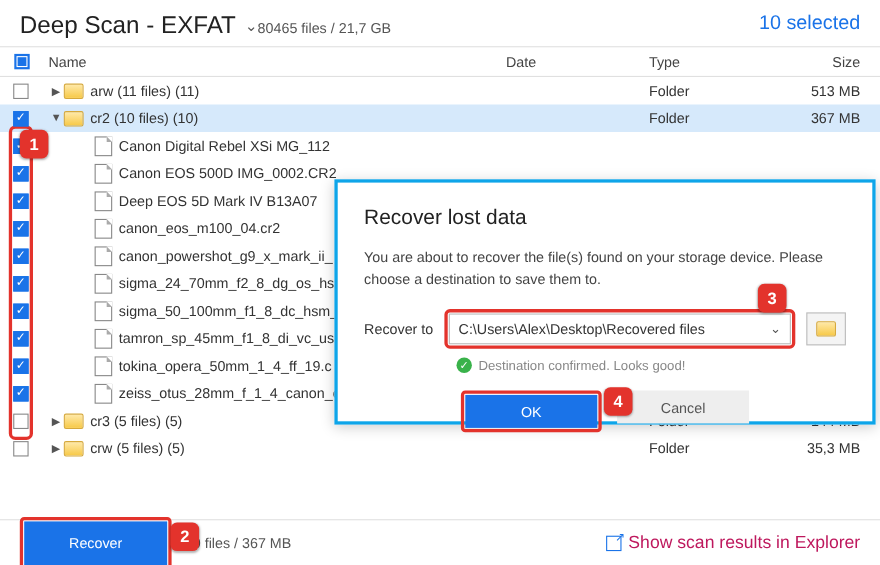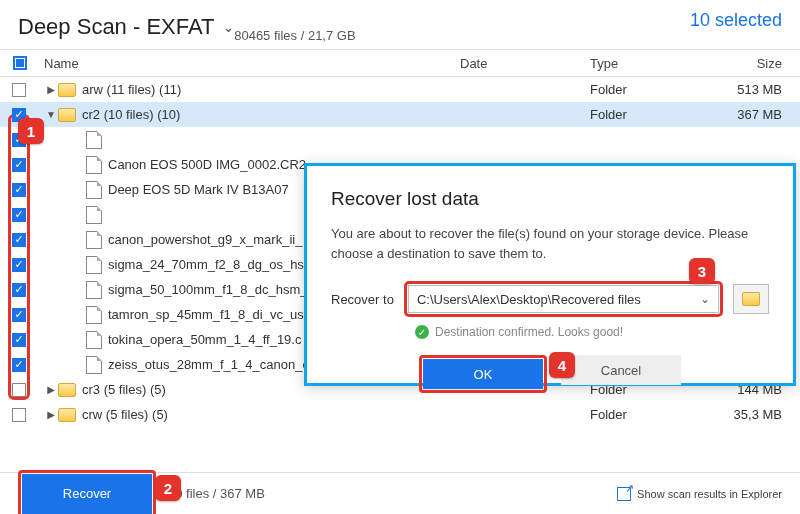--- a/index.html
+++ b/index.html
@@ -2,21 +2,21 @@
 <html><head>
 <meta charset="utf-8">
 <style>
 * { box-sizing: border-box; margin: 0; padding: 0; font-family: "Segoe UI", Arial, sans-serif; }
 body { width: 800px; height: 514px; background: #fff; overflow: hidden; position: relative; font-size: 13px; color: #333; }
 .header { padding: 10px 18px 6px 18px; display: flex; justify-content: space-between; align-items: flex-start; }
 .title-wrap { display: flex; flex-direction: row; }
 .title-line { display: flex; align-items: center; gap: 8px; }
 .title { font-size: 22px; color: #222; font-weight: 400; }
 .chev { font-size: 14px; color: #555; }
-.subtitle { font-size: 13px; color: #555; margin-top: 18px; text-align: center; }
+.subtitle { font-size: 13px; color: #555; margin-top: 8px; text-align: center; }
 .sel-count { color: #1a73e8; font-size: 18px; }
 .columns { display: flex; border-top: 1px solid #e0e0e0; border-bottom: 1px solid #e0e0e0; height: 28px; align-items: center; font-size: 13px; color: #444; }
 .col-check { width: 40px; display: flex; align-items: center; justify-content: center; }
 .col-name { flex: 1; padding-left: 4px; }
 .col-date { width: 130px; }
 .col-type { width: 110px; }
 .col-size { width: 100px; text-align: right; padding-right: 18px; }
 .box-all { width: 14px; height: 14px; border: 2px solid #1a73e8; display: inline-flex; align-items: center; justify-content: center; }
 .box-all-inner { width: 8px; height: 8px; background: #1a73e8; }
 .rows { position: relative; }
@@ -38,21 +38,21 @@
 .badge { position: absolute; width: 26px; height: 26px; background: #e3332c; color: #fff; border-radius: 6px; display:flex; align-items:center; justify-content:center; font-weight:bold; font-size:15px; z-index:6; box-shadow: 0 1px 2px rgba(0,0,0,0.3);}
 .badge1 { left: 18px; top: 118px; }
 .badge2 { left: 155px; top: 475px; }
 .badge3 { left: 689px; top: 258px; }
 .badge4 { left: 549px; top: 352px; }
 .footer { position: absolute; bottom: 0; left: 0; right: 0; height: 42px; border-top: 1px solid #e0e0e0; display:flex; align-items:center; padding:0 18px; justify-content: space-between;}
 .recover-btn { background: #1a73e8; color:#fff; border:none; width: 130px; height: 40px; font-size:13px; cursor:pointer;}
 .recover-wrap { border: 3px solid #e3332c; border-radius: 4px; padding:1px;}
 .footer-info { font-size: 13px; color:#555; margin-left: 12px;}
 .footer-left { display:flex; align-items:center;}
-.explorer-link { color:#404040; display:flex; align-items:center; gap:6px; font-size:11px;}
+.explorer-link { color:#be185d; display:flex; align-items:center; gap:6px; font-size:16px;}
 .ext-ico { width:14px; height:14px; border:1.5px solid #1a73e8; position:relative;}
 .ext-ico::after { content:"↗"; position:absolute; top:-6px; right:-4px; font-size:11px; color:#1a73e8;}
 .modal { position:absolute; left: 304px; top: 163px; width: 492px; height: 223px; background:#fff; border:3px solid #0ea5e9; box-shadow: 0 2px 12px rgba(0,0,0,0.2); padding: 22px 24px 16px 24px; z-index:5;}
 .modal h2 { font-size: 19px; font-weight: 400; color:#222; margin-bottom: 14px;}
 .modal p { font-size: 13px; color:#444; line-height:1.5; margin-bottom: 18px;}
 .recover-to-row { display:flex; align-items:center; gap: 10px; margin-bottom:8px;}
 .dest-wrap { flex:1; display:flex; align-items:center; border:3px solid #e3332c; border-radius:5px; padding:1px;}
 .dest-input { flex:1; height: 28px; border:1px solid #bbb; padding: 0 8px; font-size:13px; display:flex; align-items:center; justify-content: space-between;}
 .browse-btn { width:36px; height:30px; border:1px solid #bbb; background:#f4f4f4; display:flex; align-items:center; justify-content:center;}
 .confirm-row { display:flex; align-items:center; gap:6px; margin-left: 84px; color:#888; font-size:12px; margin-bottom: 16px;}
@@ -108,20 +108,21 @@
       <span class="name">cr2 (10 files) (10)</span>
       <span class="date"></span>
       <span class="type">Folder</span>
       <span class="size">367 MB</span>
     </div>
     <div class="row">
       <span class="ck checked">✓</span>
       <span class="indent2"></span>
       <span class="expander"></span>
       <span class="file-ico"></span>
+      <span class="name">Canon Digital Rebel XSi MG_112</span>
       <span class="date"></span>
       <span class="type"></span>
       <span class="size"></span>
     </div>
     <div class="row">
       <span class="ck checked">✓</span>
       <span class="indent2"></span>
       <span class="expander"></span>
       <span class="file-ico"></span>
       <span class="name">Canon EOS 500D IMG_0002.CR2</span>
@@ -137,20 +138,21 @@
       <span class="name">Deep EOS 5D Mark IV B13A07</span>
       <span class="date"></span>
       <span class="type"></span>
       <span class="size"></span>
     </div>
     <div class="row">
       <span class="ck checked">✓</span>
       <span class="indent2"></span>
       <span class="expander"></span>
       <span class="file-ico"></span>
+      <span class="name">canon_eos_m100_04.cr2</span>
       <span class="date"></span>
       <span class="type"></span>
       <span class="size"></span>
     </div>
     <div class="row">
       <span class="ck checked">✓</span>
       <span class="indent2"></span>
       <span class="expander"></span>
       <span class="file-ico"></span>
       <span class="name">canon_powershot_g9_x_mark_ii_</span>

